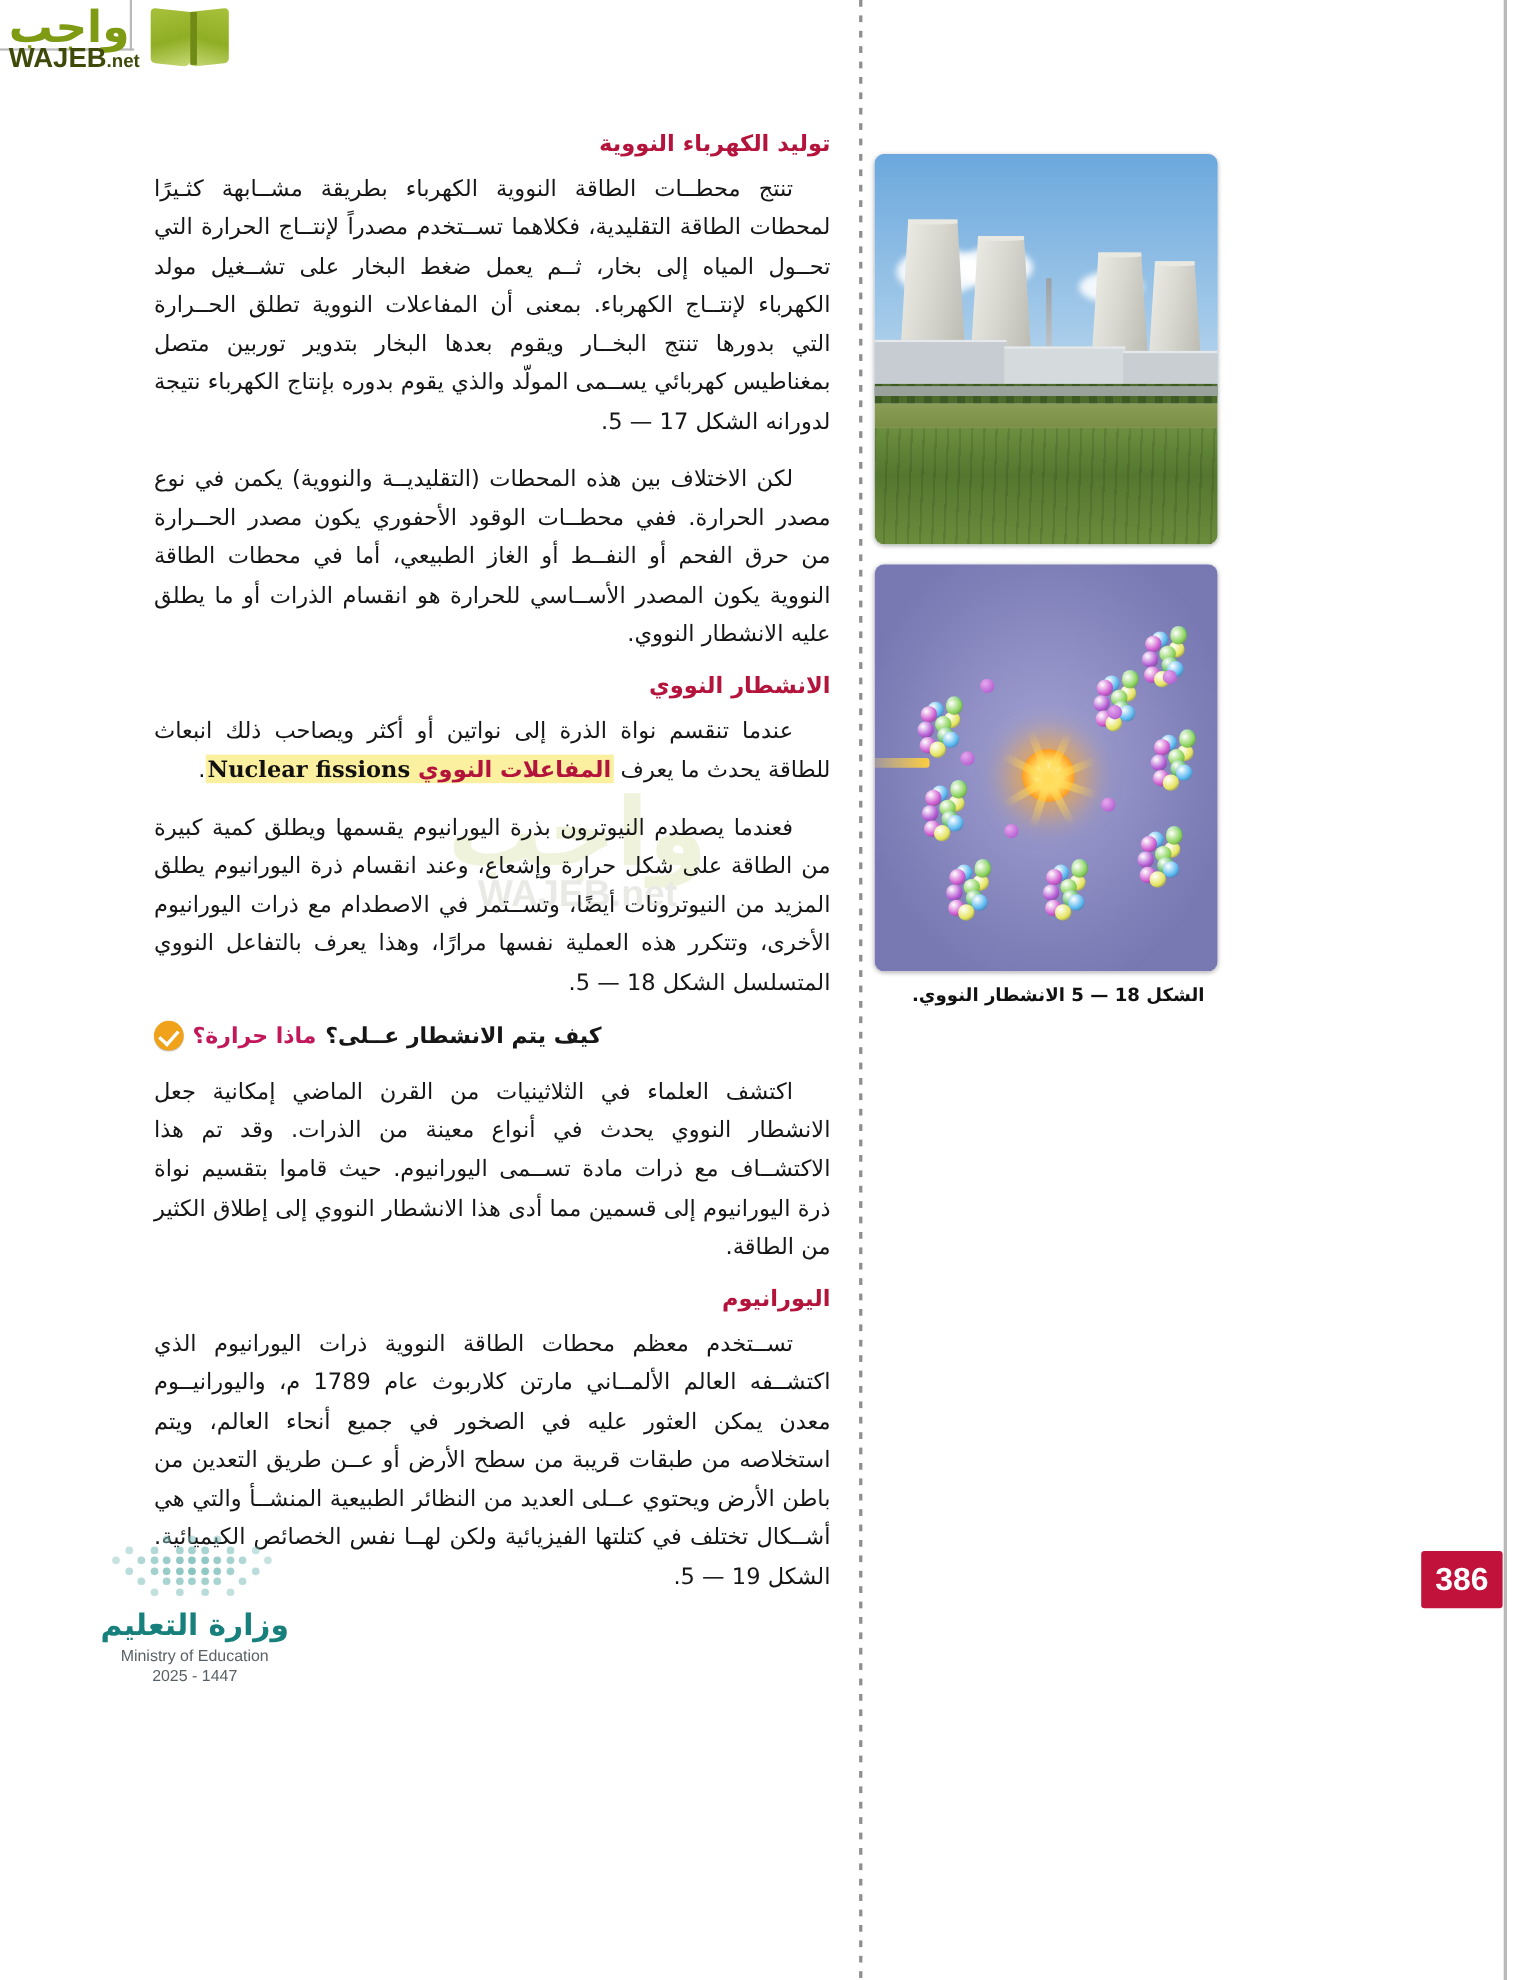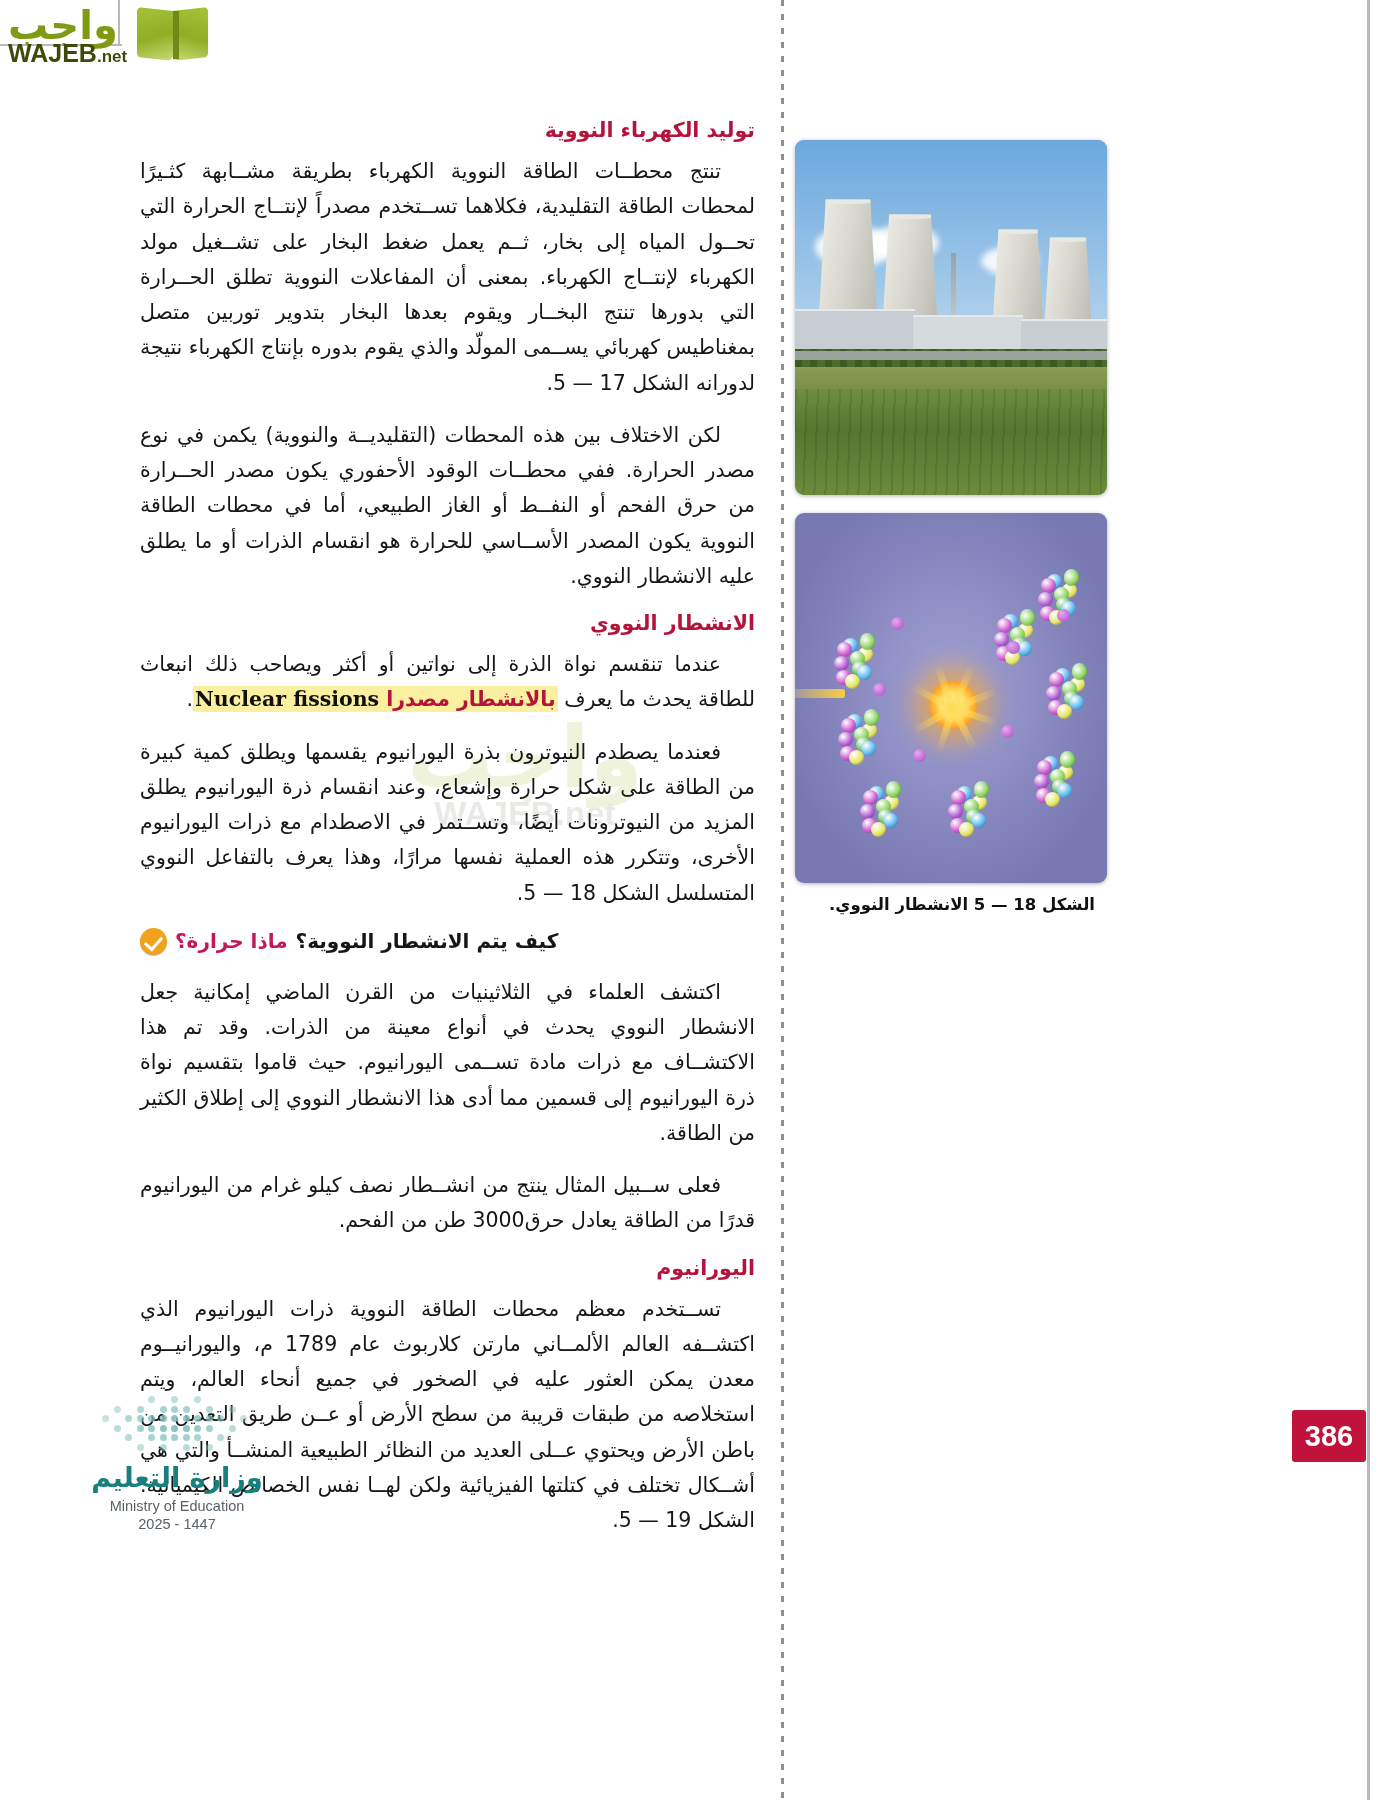--- a/index.html
+++ b/index.html
@@ -313,32 +313,31 @@
   <div class="cw-en">WAJEB.net</div>
 </div>
 
 <div id="text-column">
 
   <h2 class="sec-head">توليد الكهرباء النووية</h2>
   <p class="body indent">تنتج محطــات الطاقة النووية الكهرباء بطريقة مشــابهة كثـيرًا لمحطات الطاقة التقليدية، فكلاهما تســتخدم مصدراً لإنتــاج الحرارة التي تحــول المياه إلى بخار، ثــم يعمل ضغط البخار على تشــغيل مولد الكهرباء لإنتــاج الكهرباء. بمعنى أن المفاعلات النووية تطلق الحــرارة التي بدورها تنتج البخــار ويقوم بعدها البخار بتدوير توربين متصل بمغناطيس كهربائي يســمى المولّد والذي يقوم بدوره بإنتاج الكهرباء نتيجة لدورانه الشكل 17 — 5.</p>
   <p class="body indent">لكن الاختلاف بين هذه المحطات (التقليديــة والنووية) يكمن في نوع مصدر الحرارة. ففي محطــات الوقود الأحفوري يكون مصدر الحــرارة من حرق الفحم أو النفــط أو الغاز الطبيعي، أما في محطات الطاقة النووية يكون المصدر الأســاسي للحرارة هو انقسام الذرات أو ما يطلق عليه الانشطار النووي.</p>
 
   <h2 class="sec-head">الانشطار النووي</h2>
-  <p class="body indent"><span>عندما تنقسم نواة الذرة إلى نواتين أو أكثر ويصاحب ذلك انبعاث للطاقة يحدث ما يعرف </span><span class="hl"><span class="ar">بالانشطار مصدرا</span> <span class="en">Nuclear fissions</span></span><span>.</span></p>
+  <p class="body indent"><span>عندما تنقسم نواة الذرة إلى نواتين أو أكثر ويصاحب ذلك انبعاث للطاقة يحدث ما يعرف </span><span class="hl"><span class="ar">المفاعلات النووي</span> <span class="en">Nuclear fissions</span></span><span>.</span></p>
 
   <p class="body indent">فعندما يصطدم النيوترون بذرة اليورانيوم يقسمها ويطلق كمية كبيرة من الطاقة على شكل حرارة وإشعاع، وعند انقسام ذرة اليورانيوم يطلق المزيد من النيوترونات أيضًا، وتســتمر في الاصطدام مع ذرات اليورانيوم الأخرى، وتتكرر هذه العملية نفسها مرارًا، وهذا يعرف بالتفاعل النووي المتسلسل الشكل 18 — 5.</p>
 
   <div class="read-check">
     <div class="check-icon"></div>
     <span class="label">ماذا حرارة؟</span>
-    <span class="q">كيف يتم الانشطار النووية؟</span>
+    <span class="q">كيف يتم الانشطار عــلى؟</span>
   </div>
 
   <p class="body indent">اكتشف العلماء في الثلاثينيات من القرن الماضي إمكانية جعل الانشطار النووي يحدث في أنواع معينة من الذرات. وقد تم هذا الاكتشــاف مع ذرات مادة تســمى اليورانيوم. حيث قاموا بتقسيم نواة ذرة اليورانيوم إلى قسمين مما أدى هذا الانشطار النووي إلى إطلاق الكثير من الطاقة.</p>
-  <p class="body indent">فعلى ســبيل المثال ينتج من انشــطار نصف كيلو غرام من اليورانيوم قدرًا من الطاقة يعادل حرق3000  طن من الفحم.</p>
 
   <h2 class="sec-head tight">اليورانيوم</h2>
   <p class="body indent">تســتخدم معظم محطات الطاقة النووية ذرات اليورانيوم الذي اكتشــفه العالم الألمــاني مارتن كلاربوث عام 1789 م، واليورانيــوم معدن يمكن العثور عليه في الصخور في جميع أنحاء العالم، ويتم استخلاصه من طبقات قريبة من سطح الأرض أو عــن طريق التعدين من باطن الأرض ويحتوي عــلى العديد من النظائر الطبيعية المنشــأ والتي هي أشــكال تختلف في كتلتها الفيزيائية ولكن لهــا نفس الخصائص الكيميائية. الشكل 19 — 5.</p>
 </div>
 
 <div id="figure-column">
 
   <div class="figure">
     <div class="fig-frame">
       <div class="plant">

